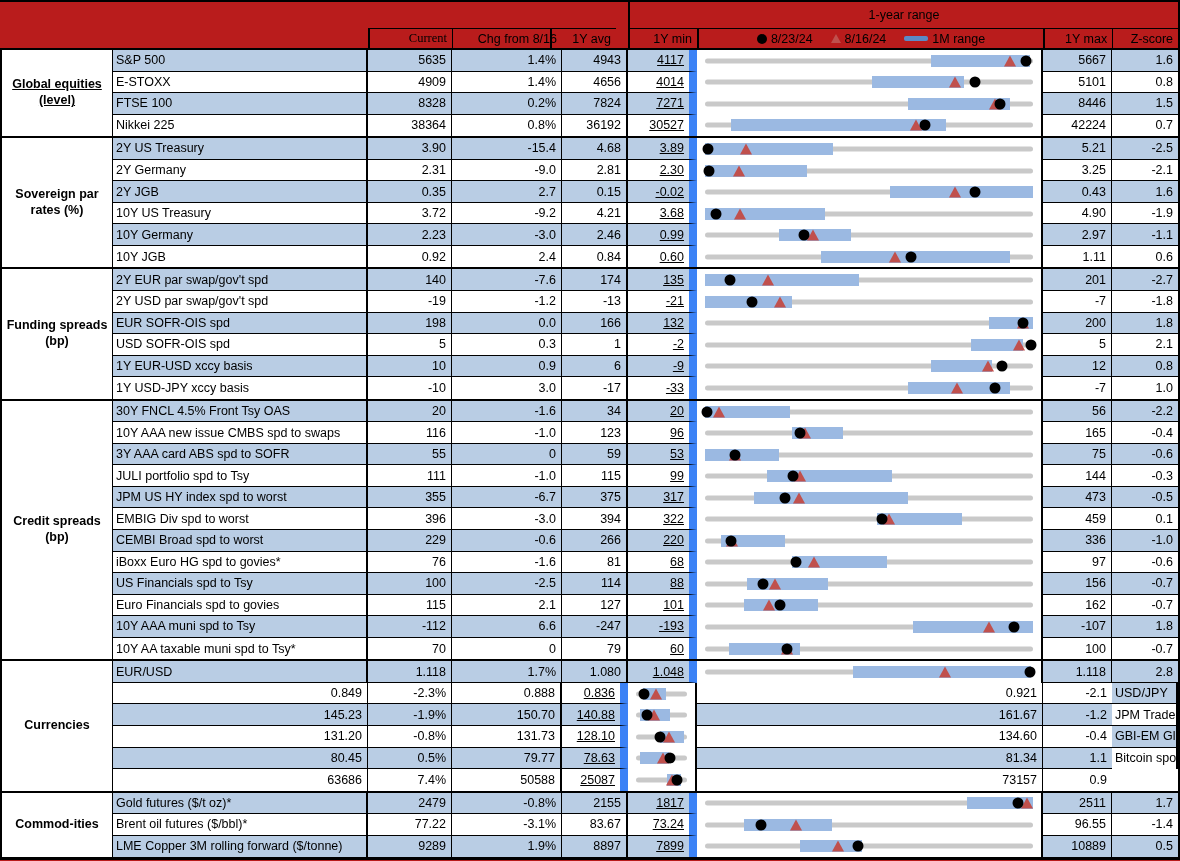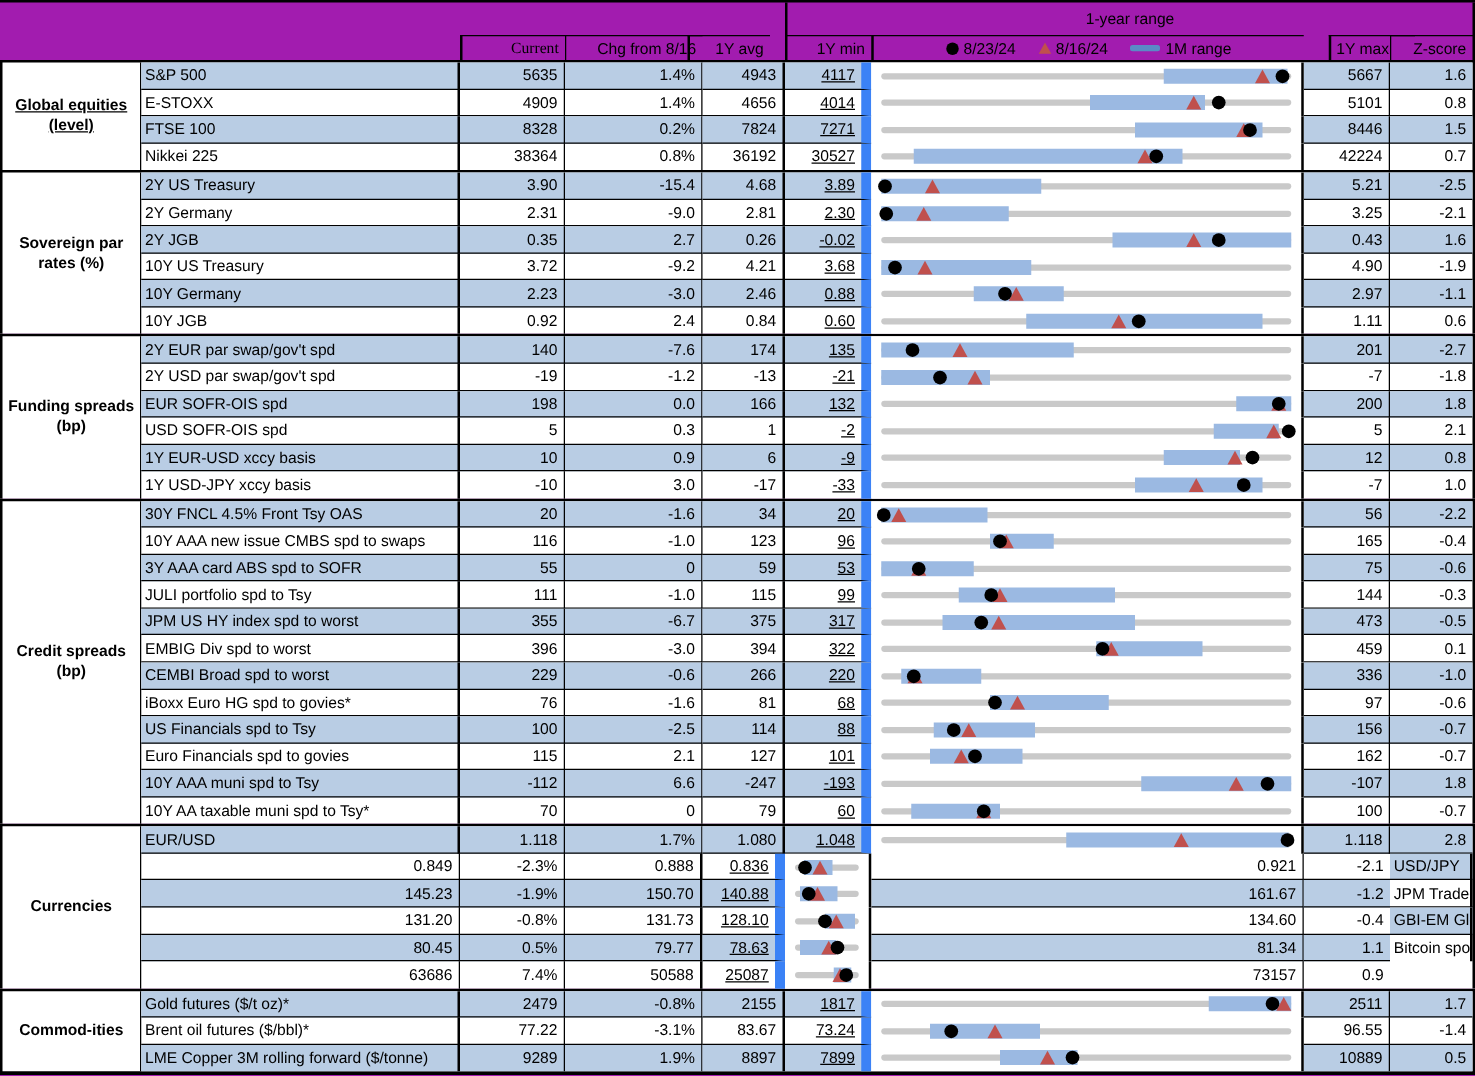--- a/index.html
+++ b/index.html
@@ -1,27 +1,27 @@
 <!DOCTYPE html>
 <html><head>
 <meta charset="utf-8">
 <style>
   html,body{margin:0;padding:0;background:#fff;}
-  #app{position:relative;width:1180px;height:861px;background:#a21caf;color:#000;
+  #app{position:relative;width:1180px;height:861px;background:#b91c1c;color:#000;
        font-family:"Liberation Sans","DejaVu Sans",sans-serif;font-size:12.5px;overflow:hidden;}
   .toprule{position:absolute;left:0;top:0;width:1180px;height:2px;background:#000;}
   
   .h-range{position:absolute;left:628px;top:2px;width:552px;height:26px;box-sizing:border-box;
            border-left:2px solid #000;border-right:2px solid #000;
            display:flex;align-items:center;justify-content:center;}
   
   .h2cell{position:absolute;top:28px;height:20px;box-sizing:border-box;border-top:1px solid #000;
           border-left:1px solid #000;display:flex;align-items:center;}
   .h2cell.right{justify-content:flex-end;padding-right:5px;}
-  .h2cell.left{justify-content:flex-start;padding-left:4px;margin-left:20px;}
+  .h2cell.left{justify-content:flex-start;padding-left:20px;}
   .h2cell.center{justify-content:center;}
   .thickL{border-left:2px solid #000 !important;}
   .thickR{border-right:2px solid #000 !important;}
   .lg-item{display:inline-flex;align-items:center;margin:0 9px;}
   .lg-dot{width:10px;height:10px;border-radius:50%;background:#000;margin-right:4px;}
   .lg-tri{width:0;height:0;border-left:5px solid transparent;border-right:5px solid transparent;
           border-bottom:9px solid #c0504d;margin-right:4px;}
   .lg-bar{width:24px;height:5px;border-radius:2px;background:#5b8ac6;margin-right:4px;}
   
   #groups{position:absolute;left:0;top:48px;width:1180px;}
@@ -187,21 +187,21 @@
             <div class="mbar" style="left: 0%; width: 31%;"></div>
             <div class="tri" style="left: 10.5%;"></div>
             <div class="dot" style="left: 1.1%;"></div>
           </div>
         </div>
         <div class="cell c-num">3.25</div>
         <div class="cell c-num c-z">-2.1</div>
         <div class="cell c-label stripe">2Y JGB</div>
         <div class="cell c-num stripe">0.35</div>
         <div class="cell c-num stripe">2.7</div>
-        <div class="cell c-num c-avg stripe">0.26</div>
+        <div class="cell c-num c-avg stripe">0.15</div>
         <div class="cell c-num c-min stripe">-0.02</div>
         <div class="cell c-chart">
           <div class="plot">
             <div class="track"></div>
             <div class="mbar" style="left: 56.5%; width: 43.5%;"></div>
             <div class="tri" style="left: 76.2%;"></div>
             <div class="dot" style="left: 82.2%;"></div>
           </div>
         </div>
         <div class="cell c-num stripe">0.43</div>
@@ -218,21 +218,21 @@
             <div class="tri" style="left: 10.8%;"></div>
             <div class="dot" style="left: 3.3%;"></div>
           </div>
         </div>
         <div class="cell c-num">4.90</div>
         <div class="cell c-num c-z">-1.9</div>
         <div class="cell c-label stripe">10Y Germany</div>
         <div class="cell c-num stripe">2.23</div>
         <div class="cell c-num stripe">-3.0</div>
         <div class="cell c-num c-avg stripe">2.46</div>
-        <div class="cell c-num c-min stripe">0.88</div>
+        <div class="cell c-num c-min stripe">0.99</div>
         <div class="cell c-chart">
           <div class="plot">
             <div class="track"></div>
             <div class="mbar" style="left: 22.5%; width: 22%;"></div>
             <div class="tri" style="left: 33%;"></div>
             <div class="dot" style="left: 30.2%;"></div>
           </div>
         </div>
         <div class="cell c-num stripe">2.97</div>
         <div class="cell c-num c-z stripe">-1.1</div>

